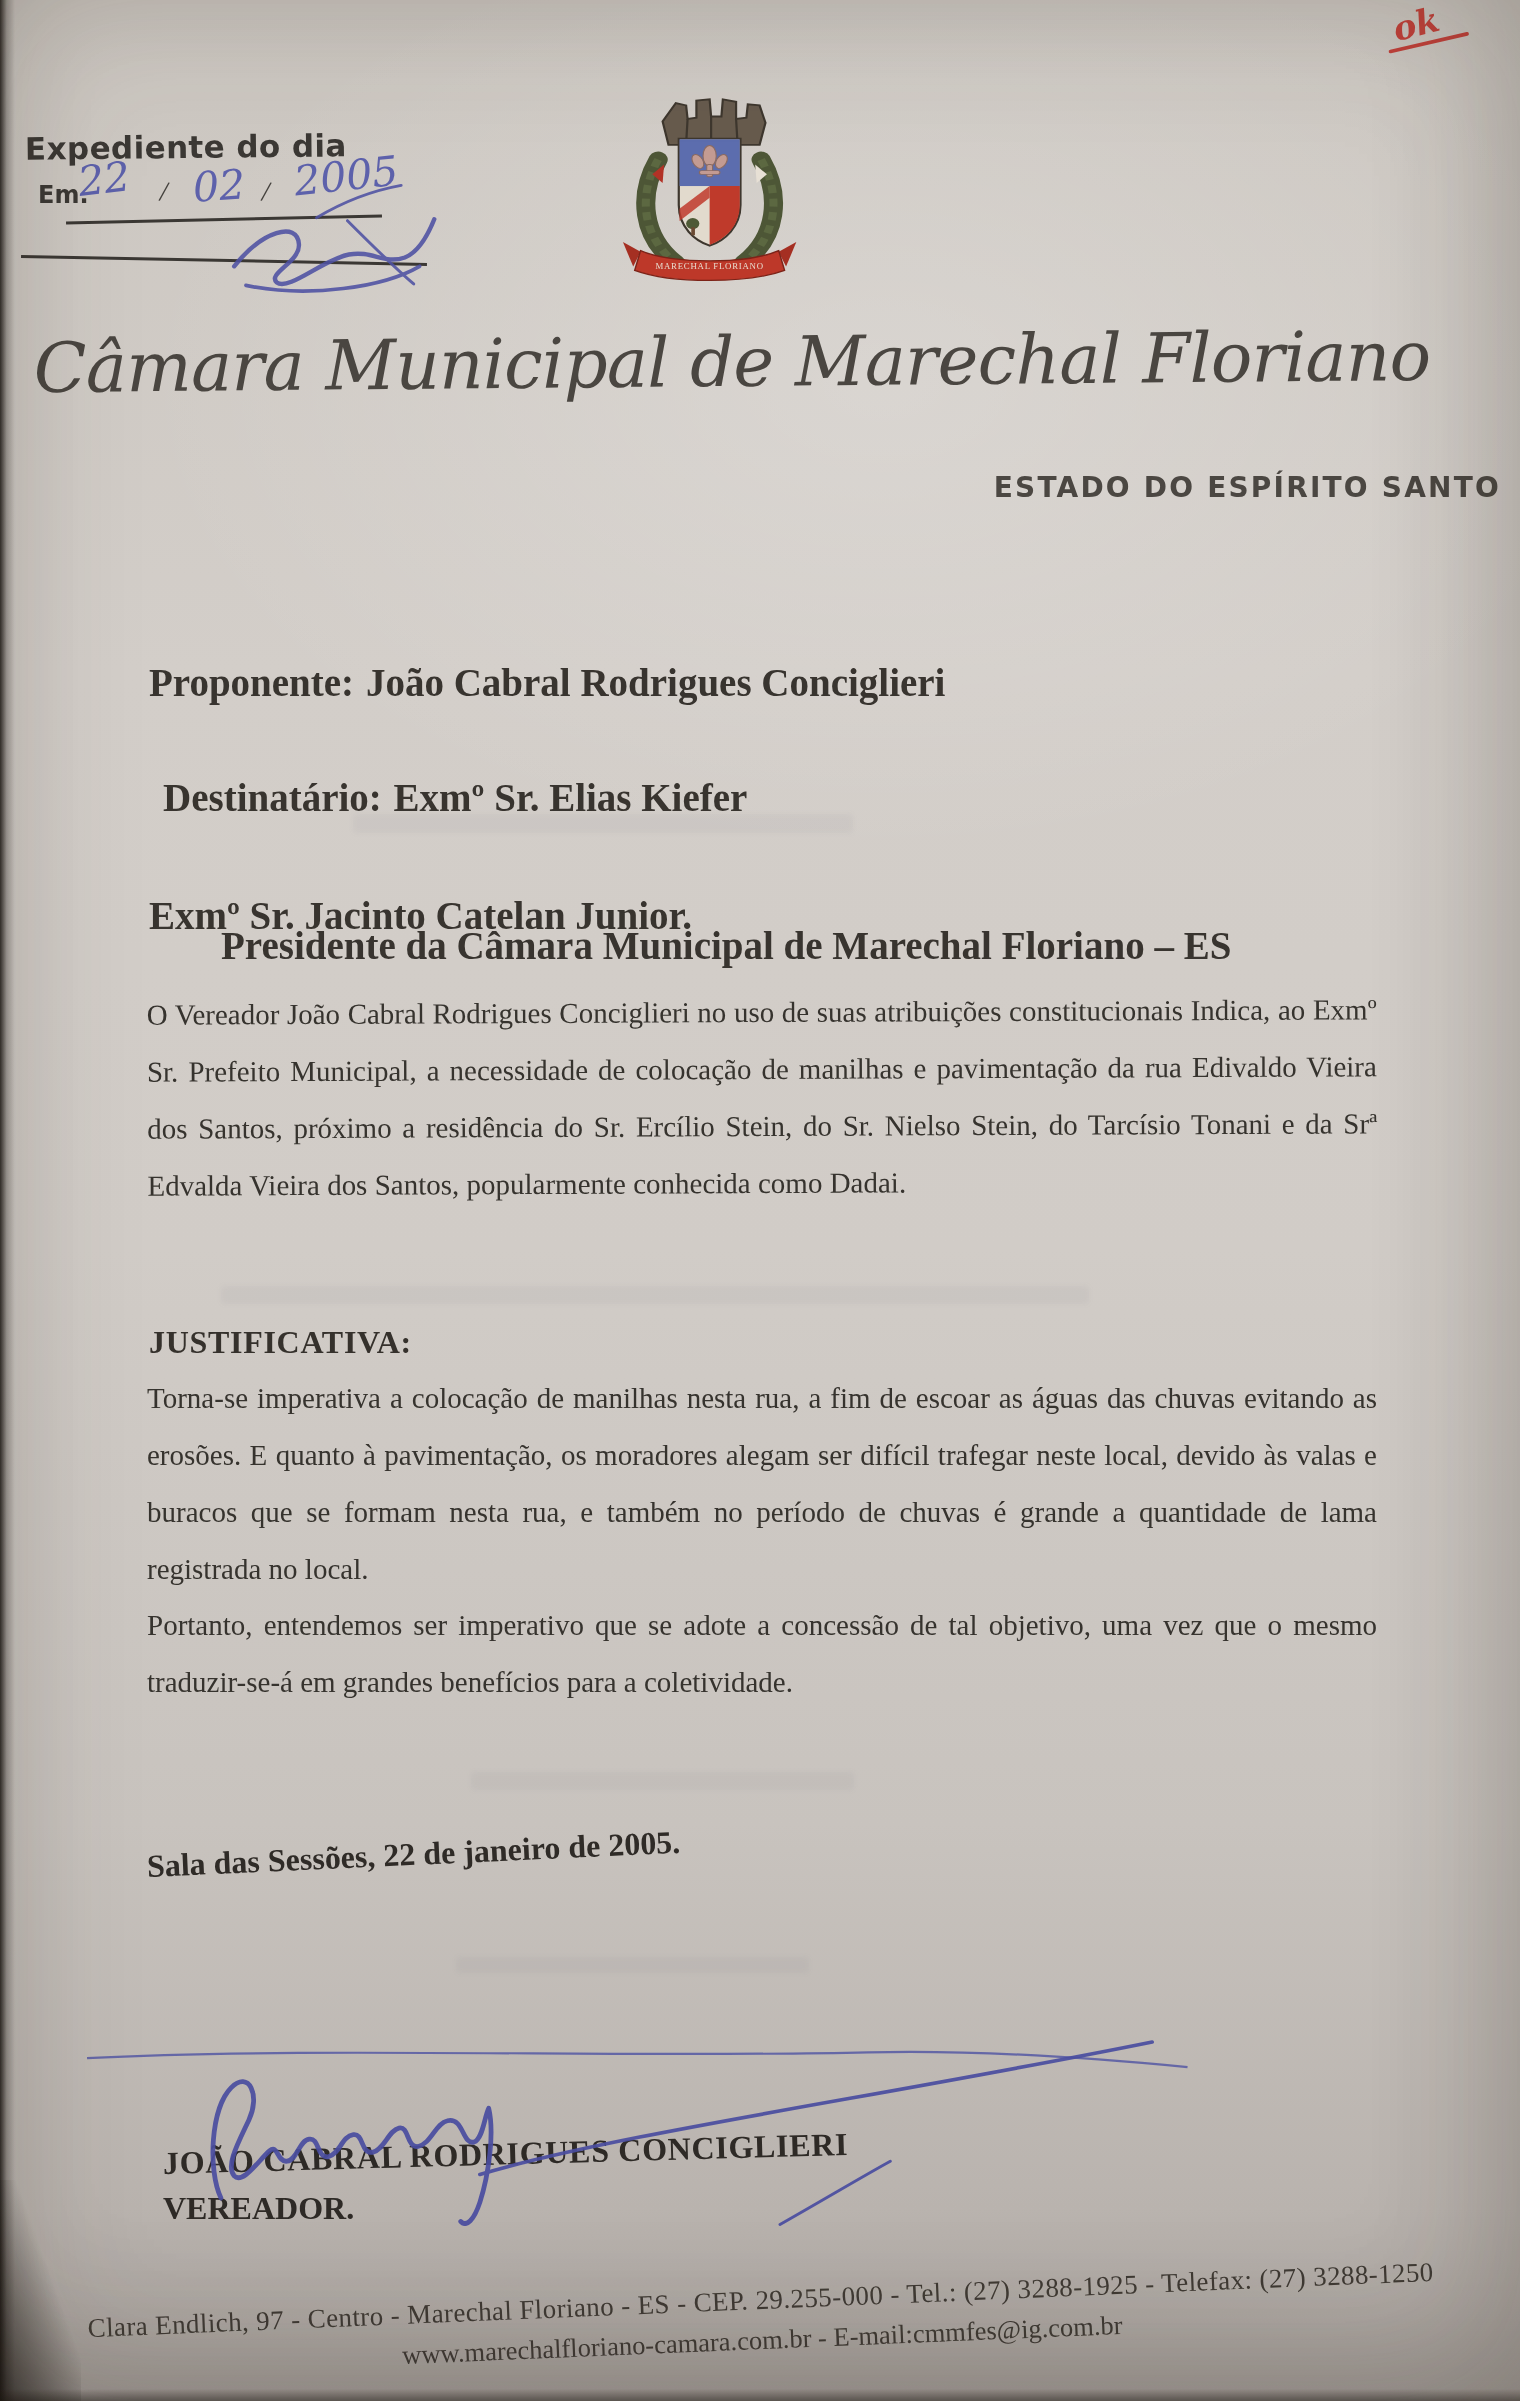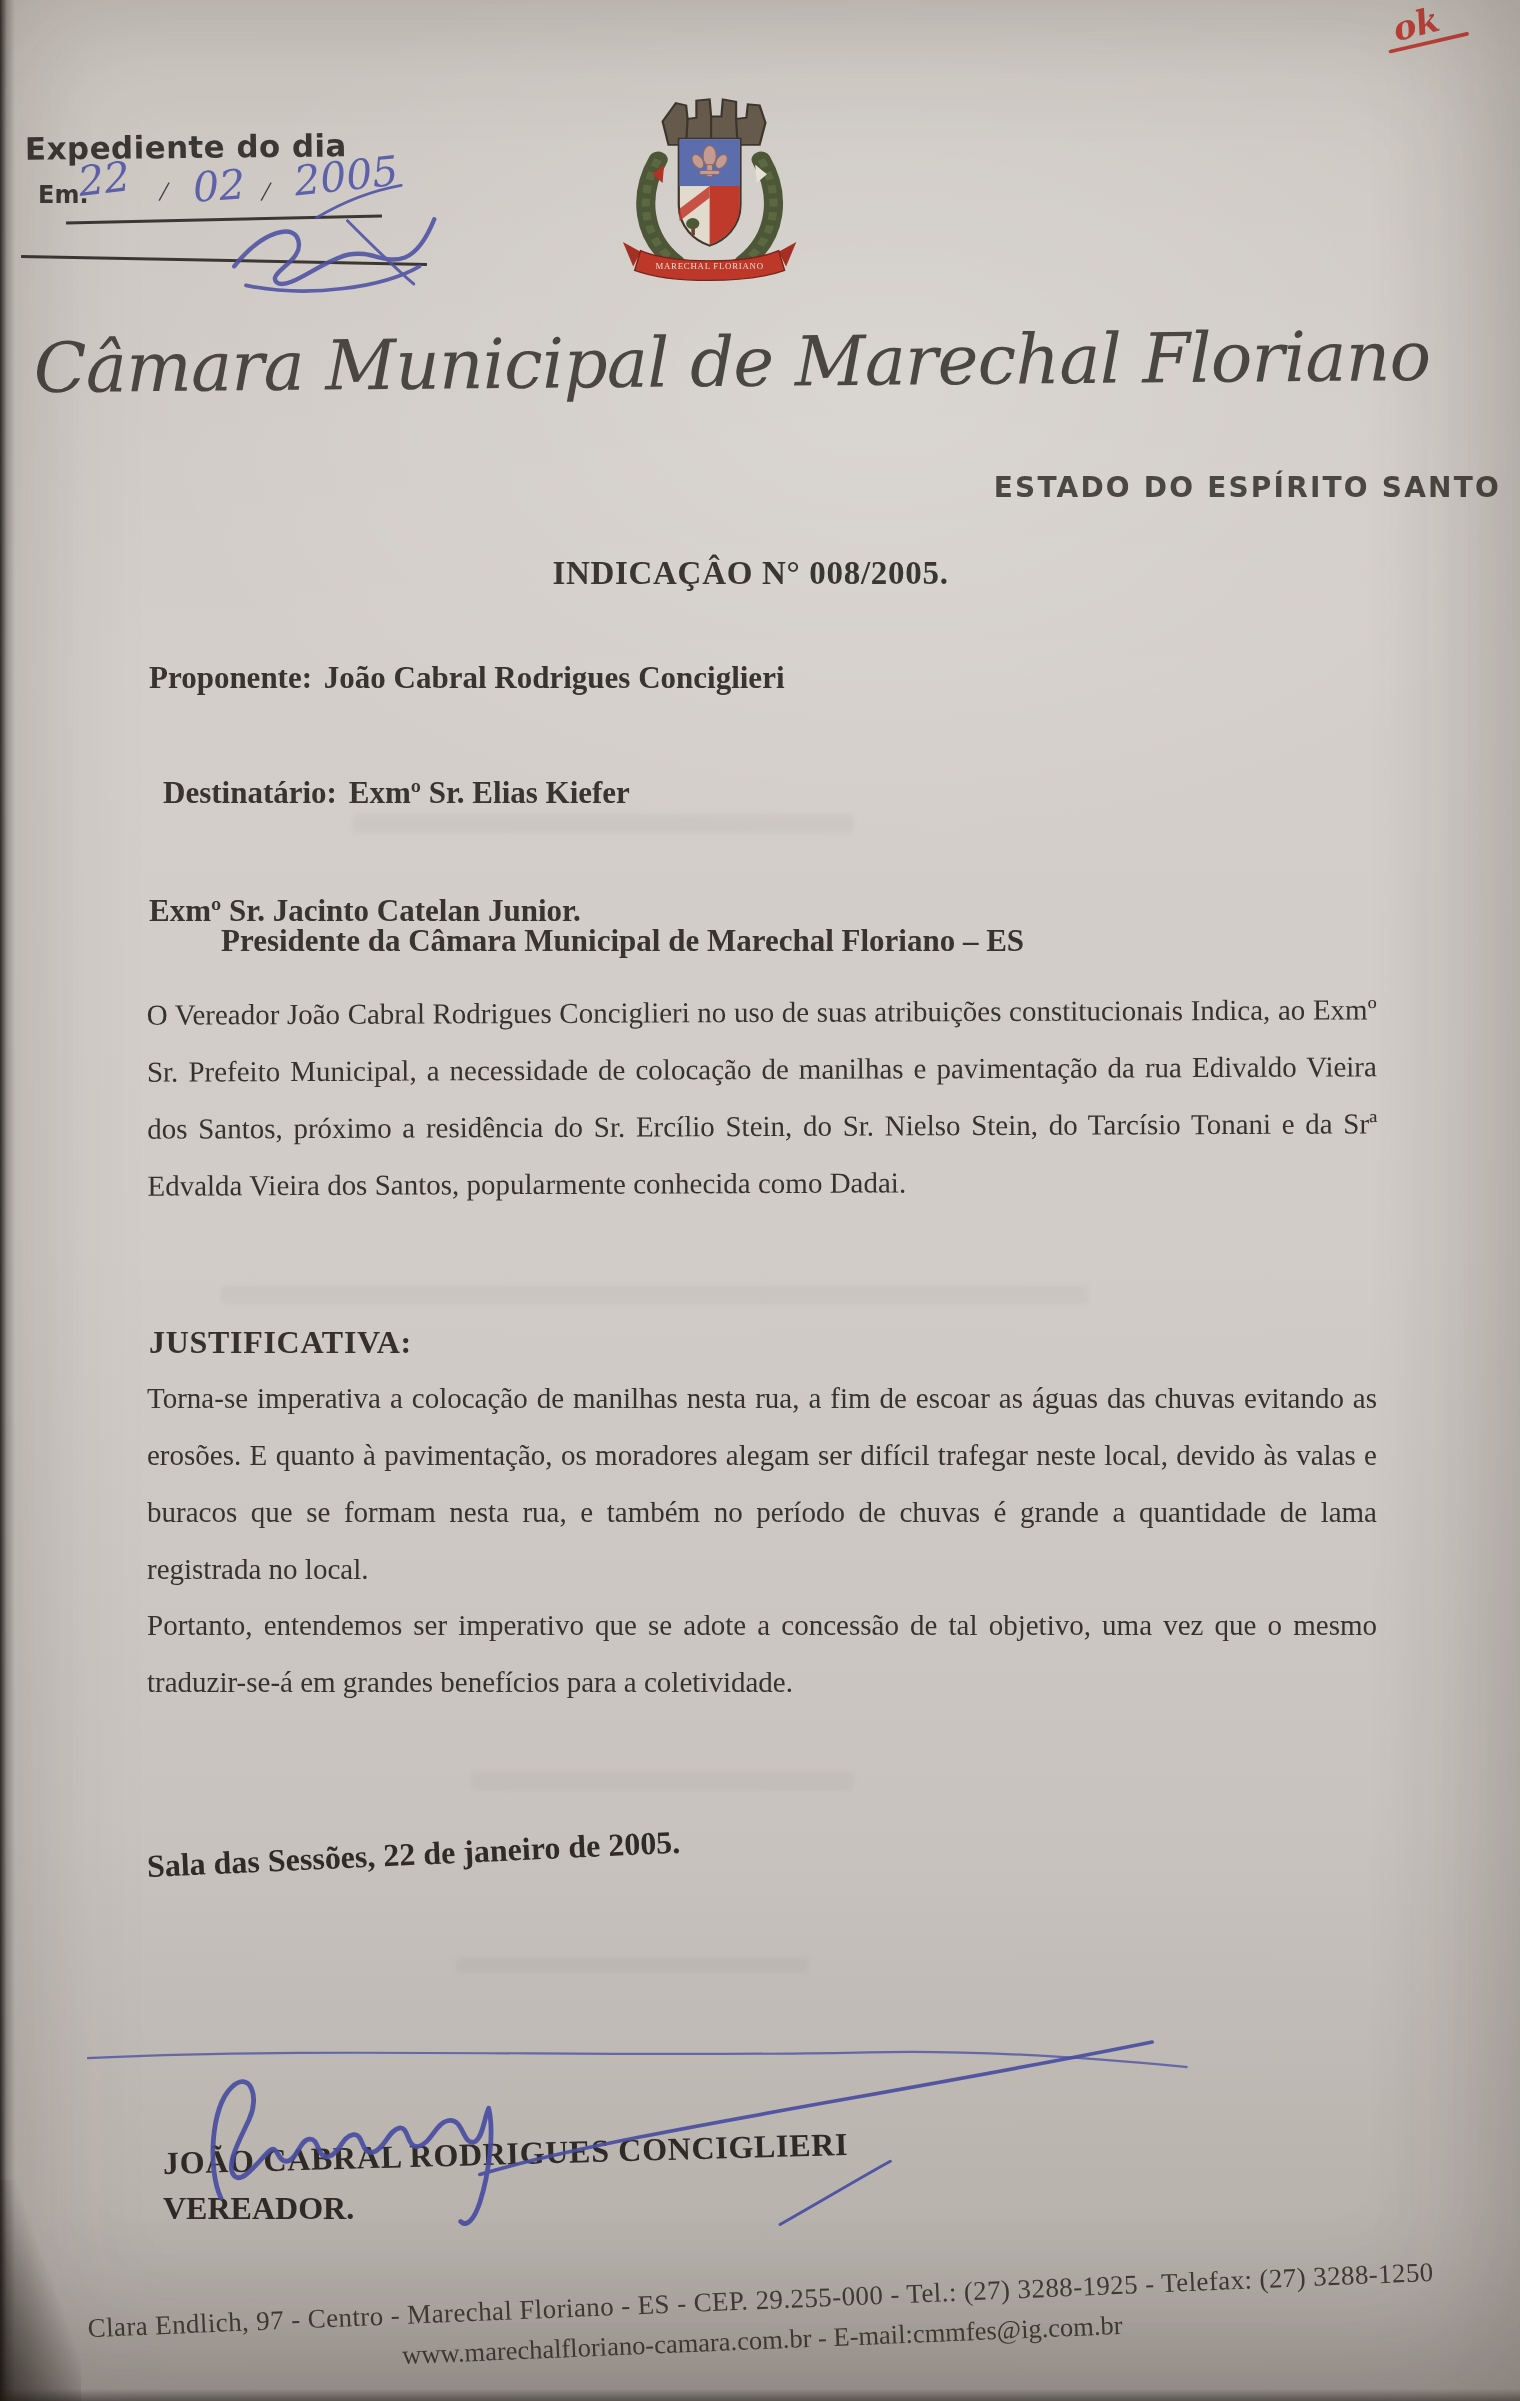--- a/index.html
+++ b/index.html
@@ -42,21 +42,21 @@
   .crest { position:absolute; left:620px; top:87px; width:180px; height:203px; }
 
   .org-title { position:absolute; left:0px; top:322px; width:1464px; margin:0; text-align:center;
     font-family:"DejaVu Serif",serif; font-style:italic; font-weight:normal; font-size:69px;
     color:#4a4641; letter-spacing:-0.7px; transform:rotate(-0.5deg); }
   .state-line { position:absolute; left:0px; top:471px; width:1501px; text-align:right;
     font-family:"DejaVu Sans",sans-serif; font-weight:bold; font-size:28px; letter-spacing:2.2px; color:#4b4742; }
   .doc-title { position:absolute; left:0px; top:555px; width:1501px; text-align:center;
     font-weight:bold; font-size:33px; letter-spacing:0.7px; color:#3a3632; }
 
-  .line { position:absolute; font-size:31px; font-weight:bold; color:#38342f; white-space:nowrap; }
+  .line { position:absolute; font-size:39px; font-weight:bold; color:#38342f; white-space:nowrap; }
   .lbl { margin-right:11.8px; }
   .f-prop { left:149px; top:660px; }
   .f-dest { left:149px; top:775px;margin-left:14px; }
   .f-addr1 { left:149px; top:885px;margin-top:8px; }
   .f-addr2 { left:221px; top:923px; }
 
   .par { position:absolute; left:147px; width:1230px; font-size:29px; line-height:57px;
     text-align:justify; color:#36332e; }
   .body-par { top:984px; transform:rotate(-0.25deg); }
   .just-h { position:absolute; left:149px; top:1324px; font-size:32px; font-weight:bold;
@@ -123,21 +123,20 @@
       <rect x="108" y="136" width="28" height="6" rx="3"></rect>
     </g>
     <polygon points="28,268 4,252 18,292" fill="#a52f22"></polygon>
     <polygon points="216,268 240,252 226,292" fill="#a52f22"></polygon>
     <path d="M28 266 C 70 288, 174 288, 216 266 L 224 298 C 174 320, 70 320, 20 298 Z" fill="#bd3829" stroke="#7c2318" stroke-width="2"></path>
     <text x="122" y="296" text-anchor="middle" font-size="12" fill="#e8ddd0" letter-spacing="1">MARECHAL FLORIANO</text>
   </svg>
 
   <h1 class="org-title">Câmara Municipal de Marechal Floriano</h1>
   <div class="state-line">ESTADO DO ESPÍRITO SANTO</div>
-  <div class="doc-title">INDICAÇÂO N° 008/2005.</div>
 
   <div class="line f-prop">
     <span class="lbl">Proponente:</span><span>João Cabral Rodrigues Conciglieri</span>
   </div>
   <div class="line f-dest">
     <span class="lbl">Destinatário:</span><span>Exmº Sr. Elias Kiefer</span>
   </div>
   <div class="line f-addr1">Exmº Sr. Jacinto Catelan Junior.</div>
   <div class="line f-addr2">Presidente da Câmara Municipal de Marechal Floriano – ES</div>
 

